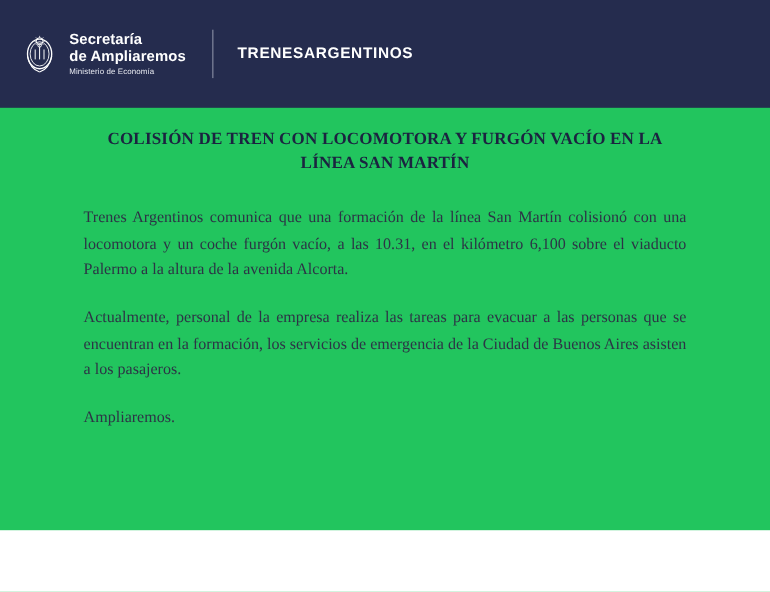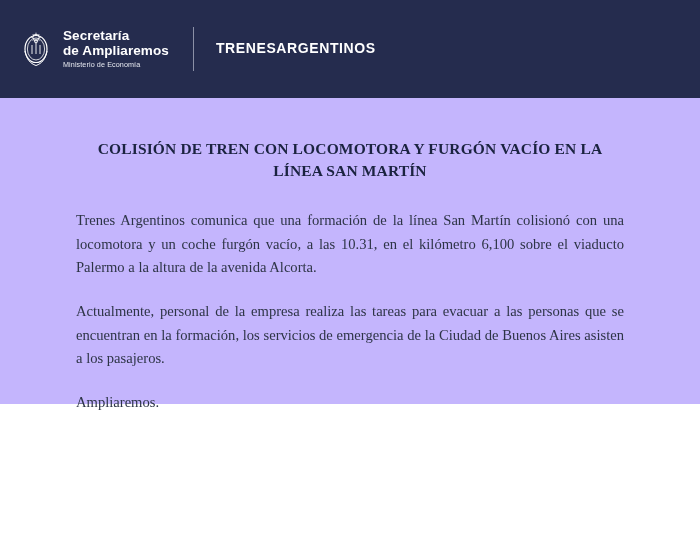--- a/index.html
+++ b/index.html
@@ -8,23 +8,23 @@
   }
   body {
     width: 700px;
     height: 538px;
     background: #ffffff;
     font-family: "Liberation Serif", serif;
     overflow: hidden;
   }
   .page {
     width: 700px;
-    height: 404px;
+    height: 482px;
     position: relative;
-    background: #c4b5fd;
+    background: #22c55e;
   }
 
   
   .header {
     width: 100%;
     height: 98px;
     background: #252c4e;
     display: flex;
     align-items: center;
     box-sizing: border-box;
@@ -81,21 +81,21 @@
     color: #ffffff;
     font-family: "Liberation Sans", sans-serif;
     font-weight: bold;
     font-size: 14px;
     line-height: 1.22;
     letter-spacing: 0.6px;
   }
 
   
   .article {
-    padding: 40px 76px 0 76px;
+    padding: 18px 76px 0 76px;
     box-sizing: border-box;
   }
   .headline {
     font-family: "Liberation Serif", serif;
     font-weight: bold;
     font-size: 15.5px;
     color: #1b2340;
     text-align: center;
     line-height: 1.45;
     margin: 0 0 26px 0;

